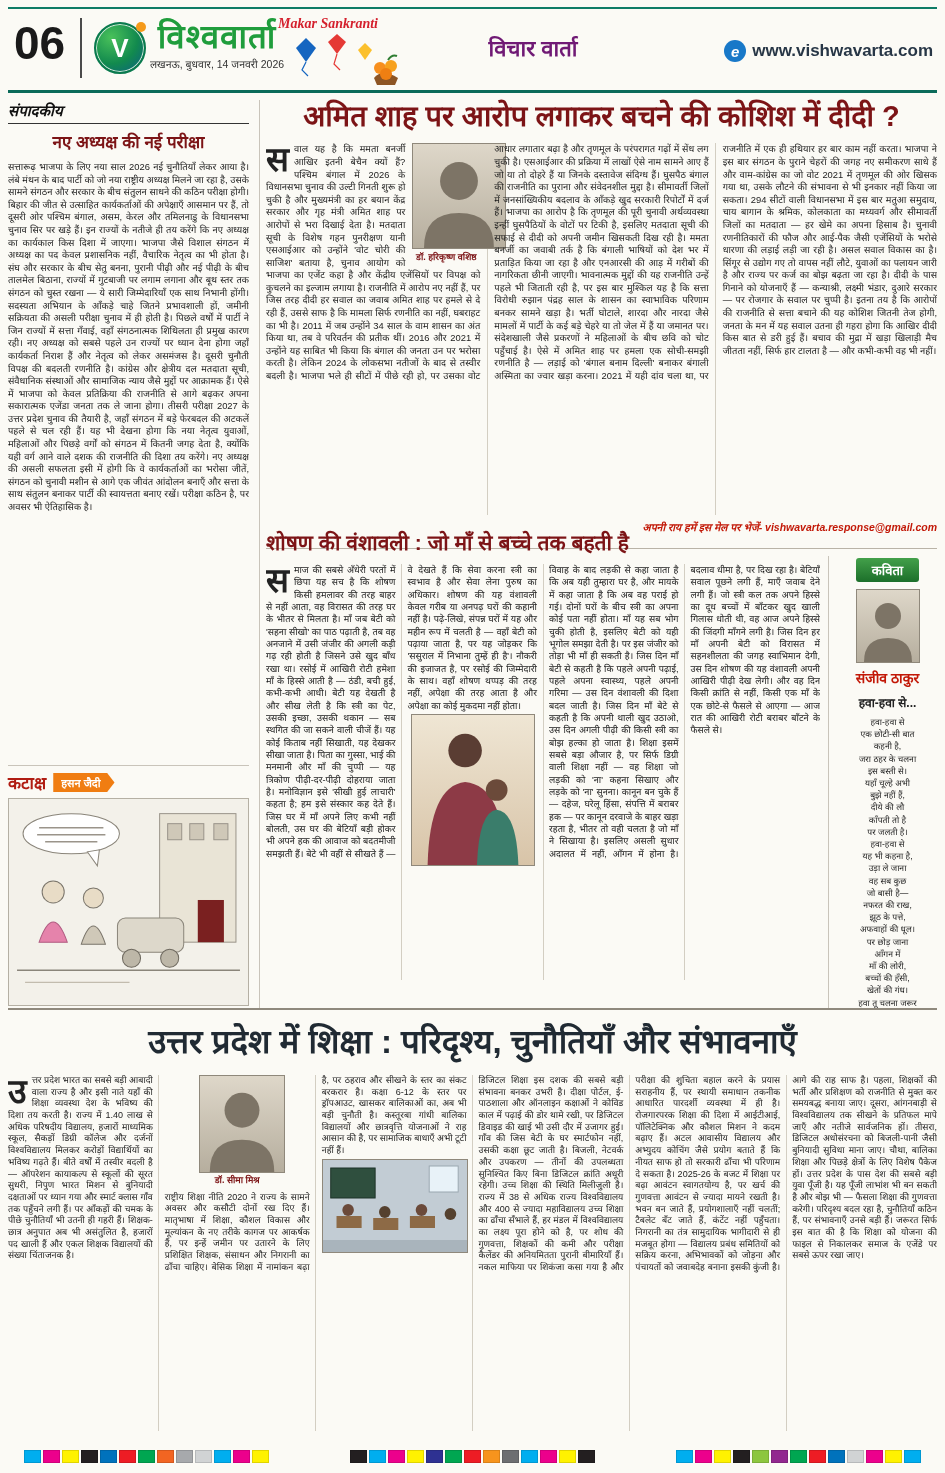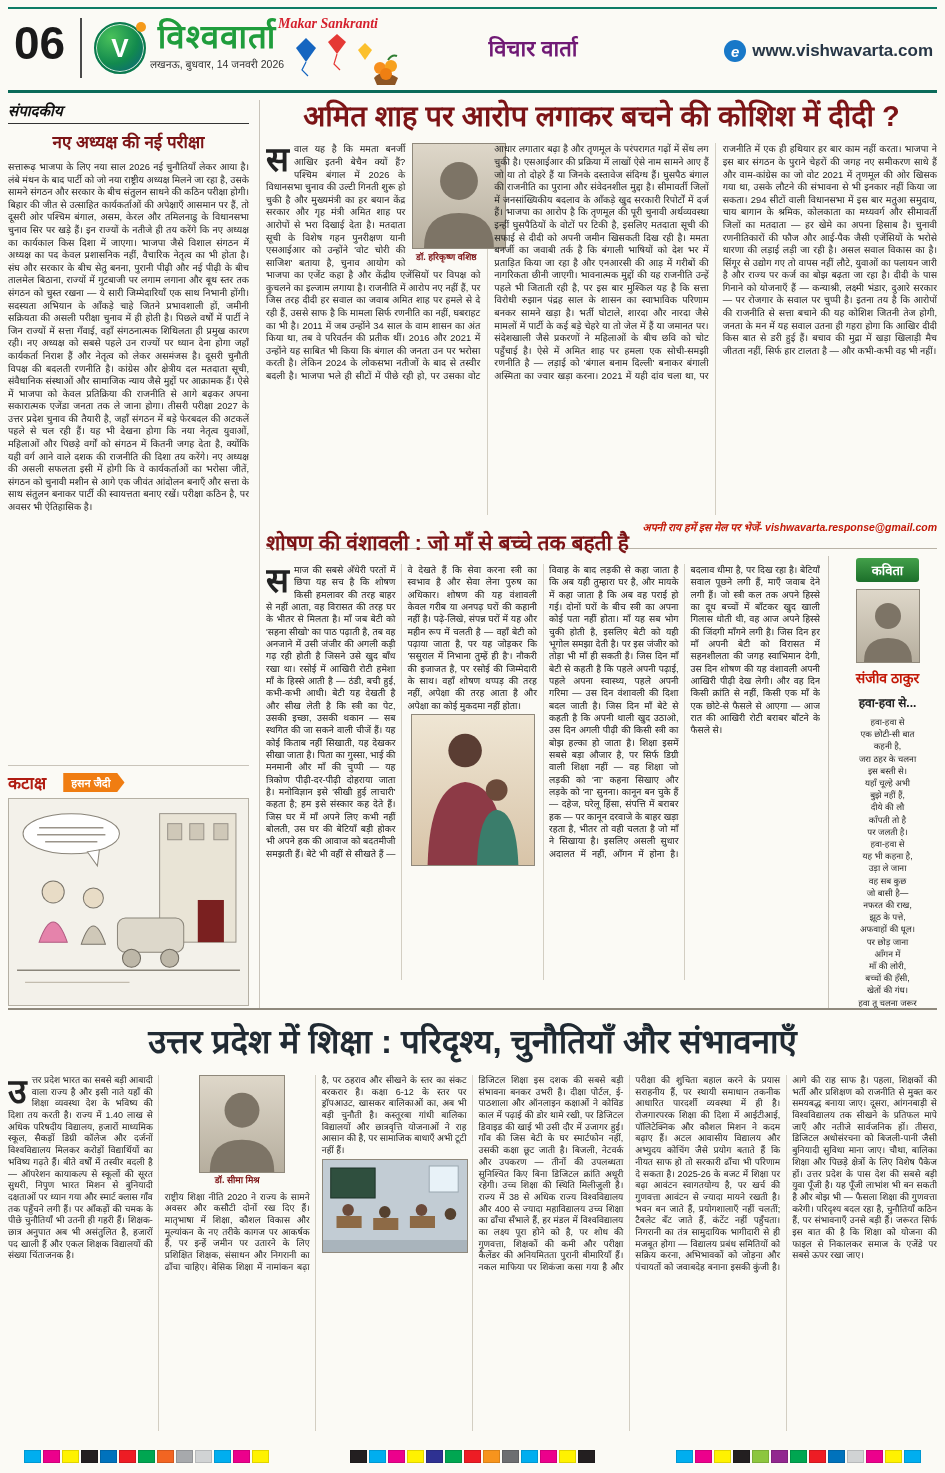--- a/index.html
+++ b/index.html
@@ -36,21 +36,21 @@
   .ph{background:linear-gradient(180deg,#ded7c9,#b6ae9e);border:1px solid #8f887b;
       display:flex;align-items:flex-end;justify-content:center;overflow:hidden;}
 
   
   .editorial{position:absolute;left:8px;top:100px;width:252px;height:908px;padding-right:10px;
              border-right:1px solid #c9c4ba;box-sizing:border-box;}
   .ed-label{font-size:15px;font-weight:bold;color:#111;padding-bottom:3px;border-bottom:1.5px solid #333;margin-bottom:6px;font-style:italic;}
   .ed-headline{font-size:17px;font-weight:bold;color:#7c1416;text-align:center;margin:4px 0 8px;}
   .ed-body{height:596px;overflow:hidden;}
   .kataksh{margin-top:8px;border-top:1px solid #c9c4ba;padding-top:5px;}
-  .kataksh-head{display:flex;align-items:center;gap:17px;margin-bottom:4px;}
+  .kataksh-head{display:flex;align-items:center;gap:7px;margin-bottom:4px;}
   .kataksh-label{font-size:17px;font-weight:bold;color:#b01c12;}
   .kataksh-flag{background:#f07d12;color:#fff;font-size:11px;font-weight:bold;padding:2px 14px 2px 8px;
                 clip-path:polygon(0 0,88% 0,100% 50%,88% 100%,0 100%);}
   .cartoon{height:206px;background:#f3f1ea;border:1px solid #b5b0a4;}
 
   
   .lead{position:absolute;left:266px;top:100px;width:671px;}
   .lead-headline{font-size:29px;font-weight:bold;color:#7c1416;text-align:center;margin:0 0 10px;line-height:1.15;}
   .lead-body{column-count:3;column-gap:14px;column-rule:1px solid #d3cec2;height:372px;overflow:hidden;}
   .author-fig{float:right;width:68px;margin:0 0 4px 7px;}

